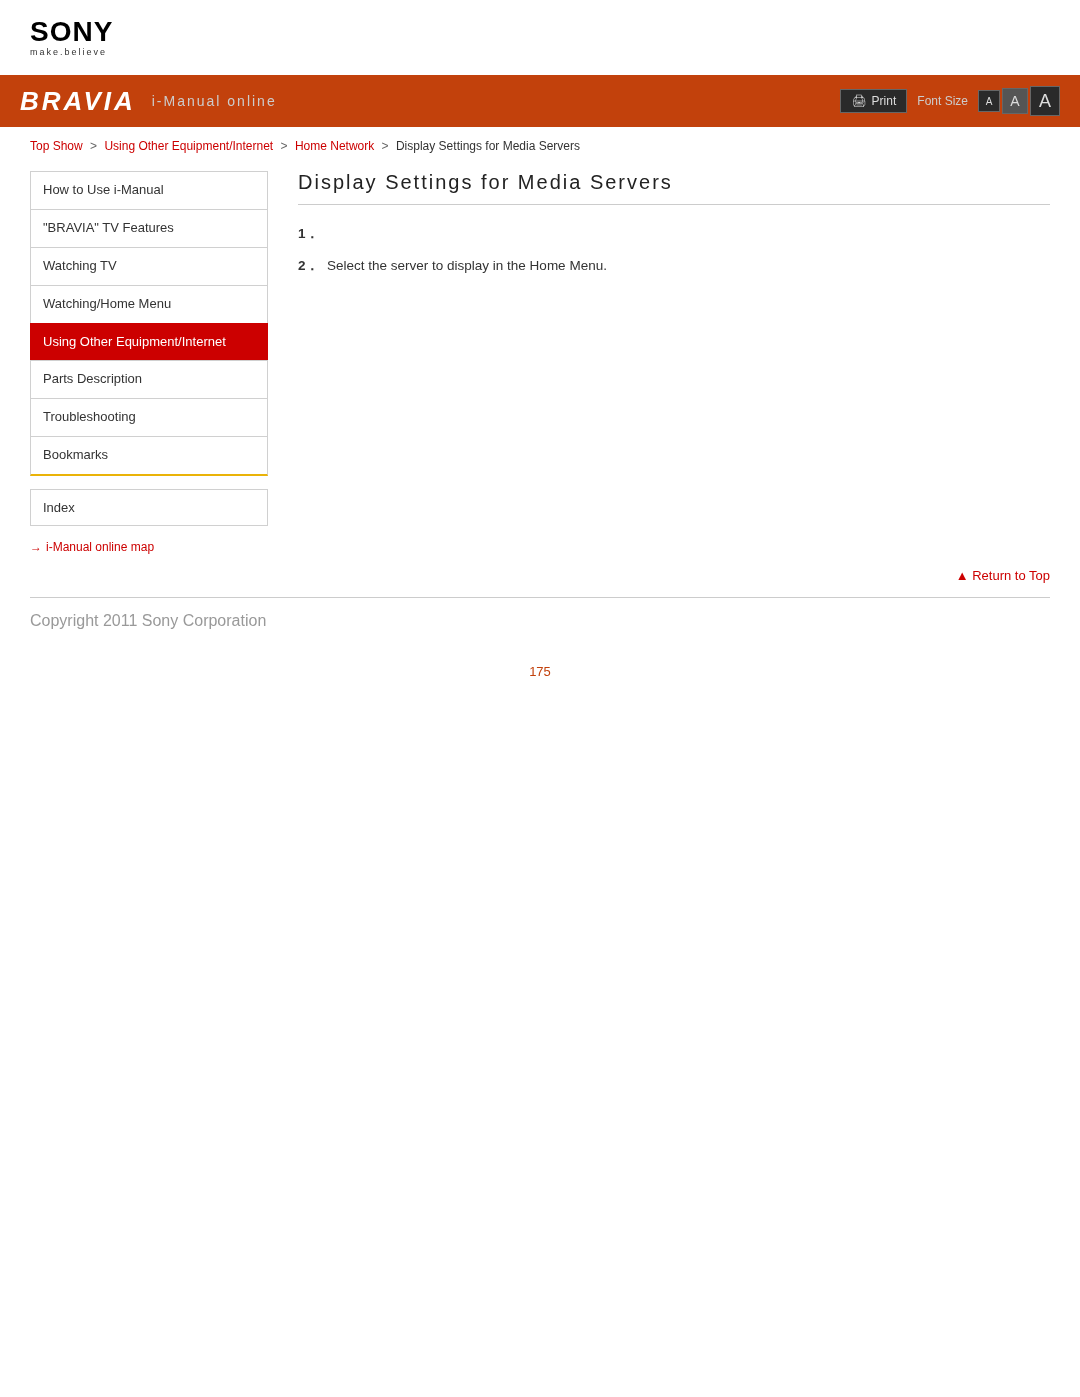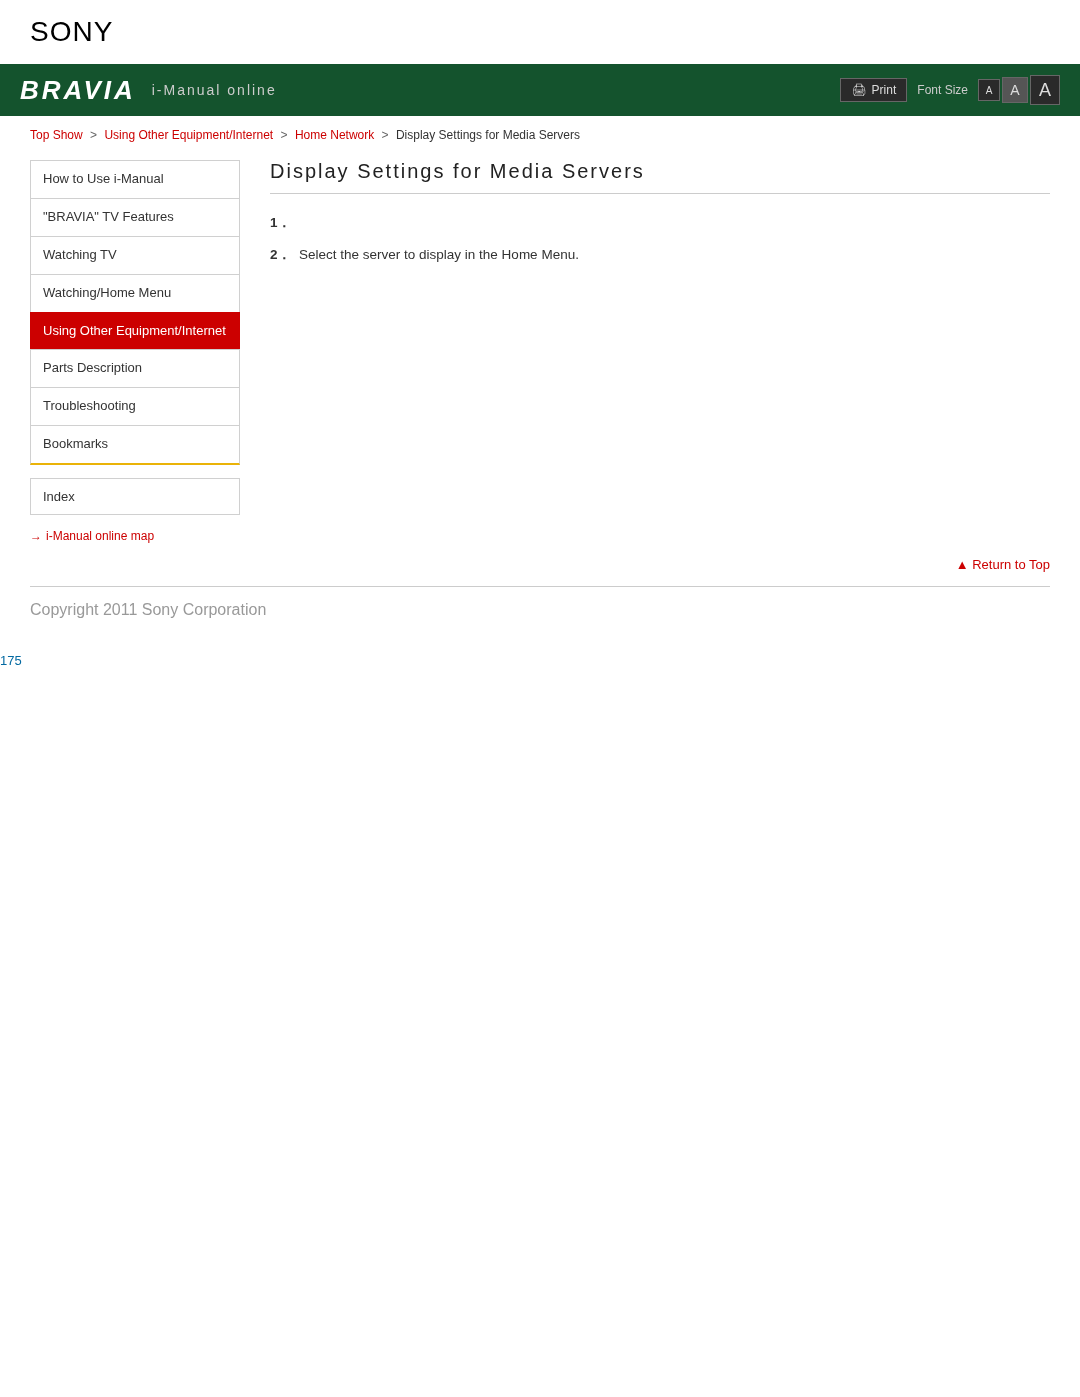--- a/index.html
+++ b/index.html
@@ -11,36 +11,36 @@
       width: 1080px;
       min-height: 1397px;
     }
 
     
     .logo-area {
       padding: 18px 30px 10px 30px;
     }
     .sony-logo {
       font-size: 28px;
-      font-weight: 400;
+      font-weight: 700;
       font-family: 'Arial Black', Arial, sans-serif;
       letter-spacing: 1px;
       color: #000;
       line-height: 1;
     }
     .sony-tagline {
       font-size: 9px;
       color: #333;
       letter-spacing: 2px;
       margin-top: 1px;
     }
 
     
     .bravia-bar {
-      background: #14532d;
+      background: #c2410c;
       display: flex;
       align-items: center;
       justify-content: space-between;
       padding: 0 20px;
       height: 52px;
       margin-top: 8px;
     }
     .bravia-title {
       display: flex;
       align-items: center;
@@ -116,21 +116,21 @@
     .breadcrumb-sep {
       color: #666;
       margin: 0 4px;
     }
     .breadcrumb-current {
       color: #333;
     }
 
     
     .sidebar {
-      width: 210px;
+      width: 238px;
       flex-shrink: 0;
       margin-right: 30px;
       padding-top: 10px;
     }
     .sidebar-item {
       border: 1px solid #d0d0d0;
       border-bottom: none;
       padding: 10px 12px;
       font-size: 13px;
       color: #333;
@@ -226,30 +226,32 @@
       border: none;
       border-top: 1px solid #ccc;
       margin: 0 30px;
     }
     .footer {
       padding: 14px 30px;
       font-size: 16px;
       color: #999;
     }
     .page-number {
+      text-align: center;
       font-size: 13px;
-      color: #0369a1;
+      color: #c2410c;
       padding: 20px 0 10px 0;
     }
   </style>
 </head>
 <body>
 
 <div class="logo-area">
   <div class="sony-logo">SONY</div>
+  <div class="sony-tagline">make.believe</div>
 </div>
 
 <div class="bravia-bar">
   <div class="bravia-title">
     <span class="bravia-logo">BRAVIA</span>
     <span class="bravia-subtitle">i-Manual online</span>
   </div>
   <div class="bravia-controls">
     <button class="print-btn">
       <span>🖨</span>

